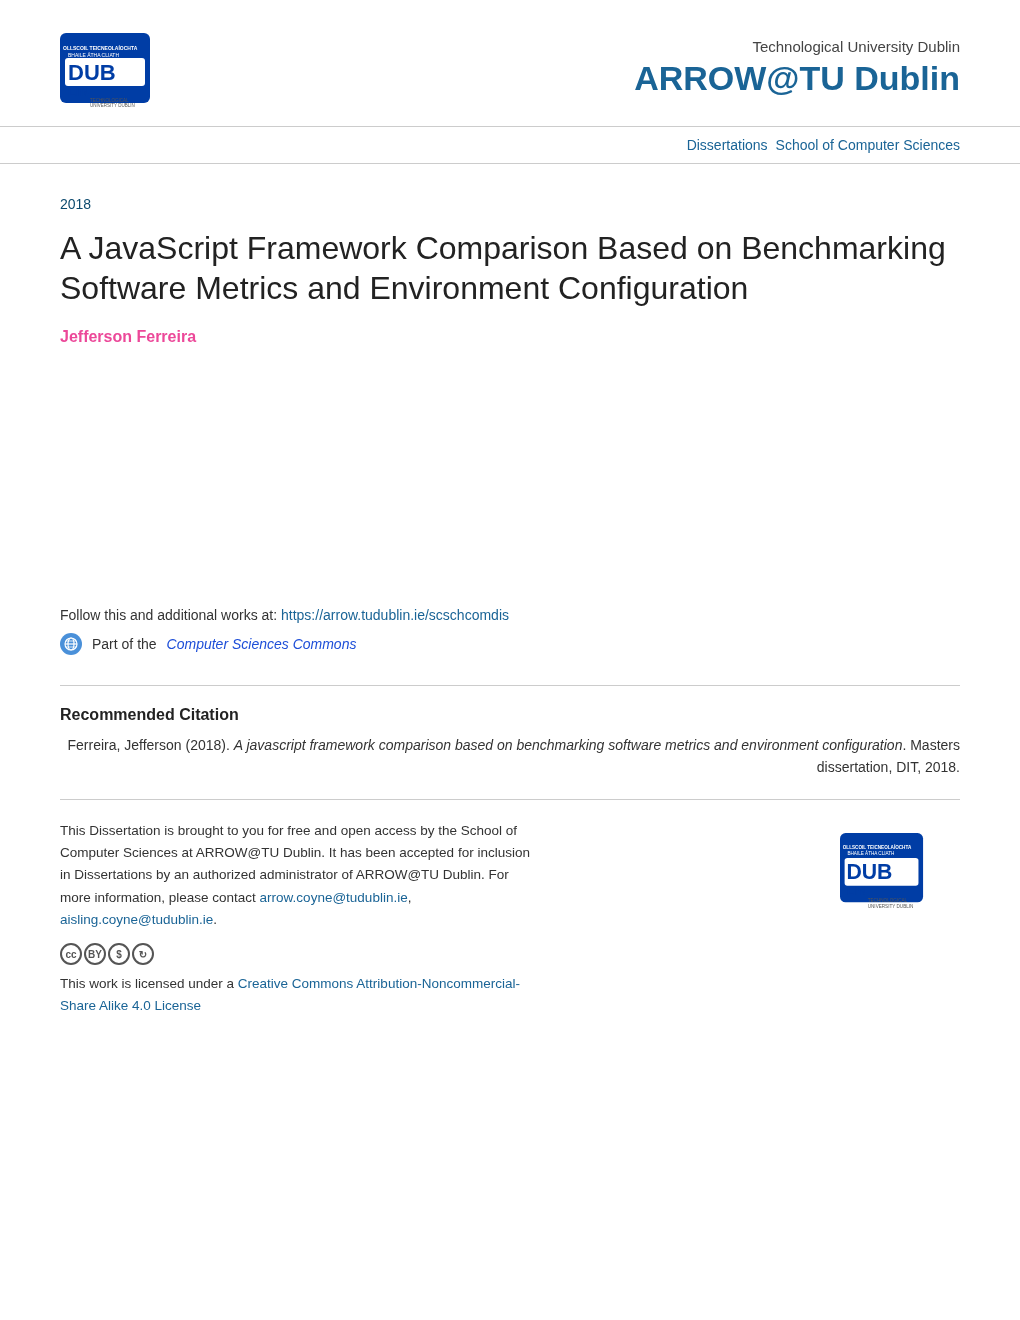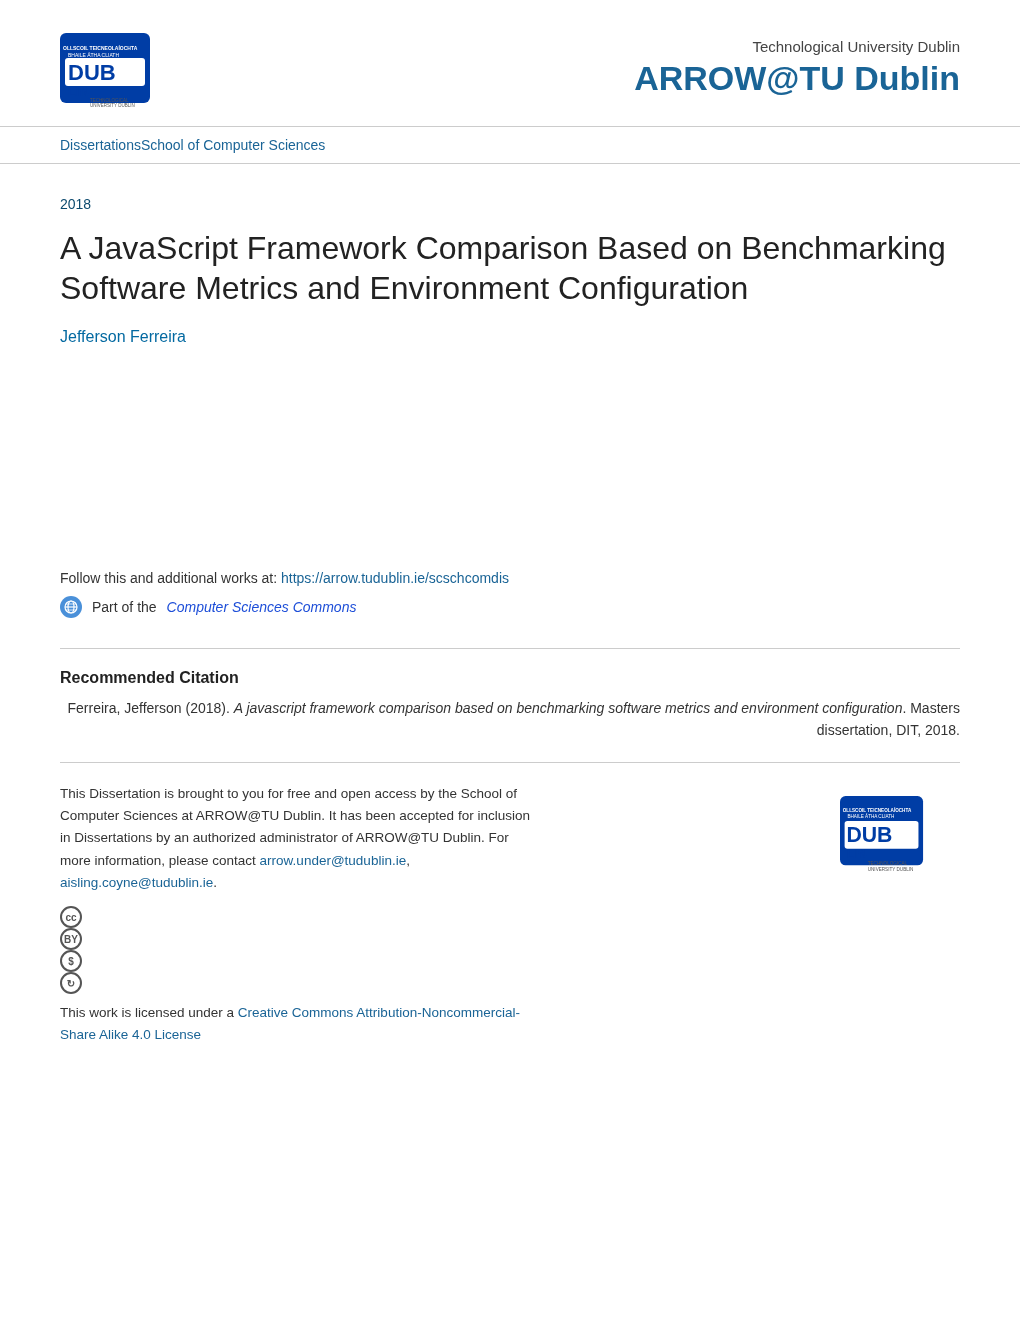--- a/index.html
+++ b/index.html
@@ -43,23 +43,24 @@
     }
     .header-repo {
       font-size: 34px;
       color: #1a6496;
       font-family: Arial, sans-serif;
       font-weight: bold;
     }
     
     .navbar {
       display: flex;
-      justify-content: flex-start;
+      justify-content: flex-end;
       padding: 10px 60px;
       border-bottom: 1px solid #ccc;
+      gap: 8px;
     }
     .navbar a {
       color: #1a6496;
       text-decoration: none;
       font-family: Arial, sans-serif;
       font-size: 14px;
     }
     
     .main {
       padding: 32px 60px 40px 60px;
@@ -73,23 +74,24 @@
     .title {
       font-size: 32px;
       font-weight: normal;
       color: #222;
       line-height: 1.25;
       margin-bottom: 20px;
       font-family: Arial, sans-serif;
     }
     .author {
       font-size: 16px;
-      color: #0369a1;
-      margin-bottom: 24px;
-      font-family: Arial, sans-serif;
+      color: #ec4899;
+      margin-bottom: 61px;
+      font-family: Arial, sans-serif;
+      font-weight: bold;
     }
     .follow-section {
       margin-bottom: 10px;
       font-family: Arial, sans-serif;
       font-size: 14px;
       color: #333;
     }
     .follow-section a {
       color: #1a6496;
       text-decoration: none;
@@ -169,21 +171,20 @@
     .cc-license {
       display: flex;
       align-items: center;
       gap: 6px;
       margin-bottom: 8px;
     }
     .cc-badge {
       display: inline-flex;
       align-items: center;
       gap: 0;
-      flex-direction: column;
     }
     .cc-circle {
       width: 22px;
       height: 22px;
       border-radius: 50%;
       border: 2px solid #555;
       display: inline-flex;
       align-items: center;
       justify-content: center;
       font-size: 10px;
@@ -281,21 +282,21 @@
 
     <div class="rec-citation-text">
       <span>Ferreira, Jefferson (2018). </span><em>A javascript framework comparison based on benchmarking software metrics and environment configuration</em><span>. Masters dissertation, DIT, 2018.</span>
     </div>
 
     <hr class="divider">
 
     <div class="bottom-section">
       <div class="left-info">
         <p>
-          <span>This Dissertation is brought to you for free and open access by the School of Computer Sciences at ARROW@TU Dublin. It has been accepted for inclusion in Dissertations by an authorized administrator of ARROW@TU Dublin. For more information, please contact </span><a href="#">arrow.under@tudublin.ie</a><span>,</span><br>
+          <span>This Dissertation is brought to you for free and open access by the School of Computer Sciences at ARROW@TU Dublin. It has been accepted for inclusion in Dissertations by an authorized administrator of ARROW@TU Dublin. For more information, please contact </span><a href="#">arrow.coyne@tudublin.ie</a><span>,</span><br>
           <a href="#">aisling.coyne@tudublin.ie</a><span>.</span>
         </p>
 
         <div class="cc-license">
           <div class="cc-badge">
             <span class="cc-circle">cc</span>
             <span class="cc-circle">BY</span>
             <span class="cc-circle">$</span>
             <span class="cc-circle">↻</span>
           </div>

